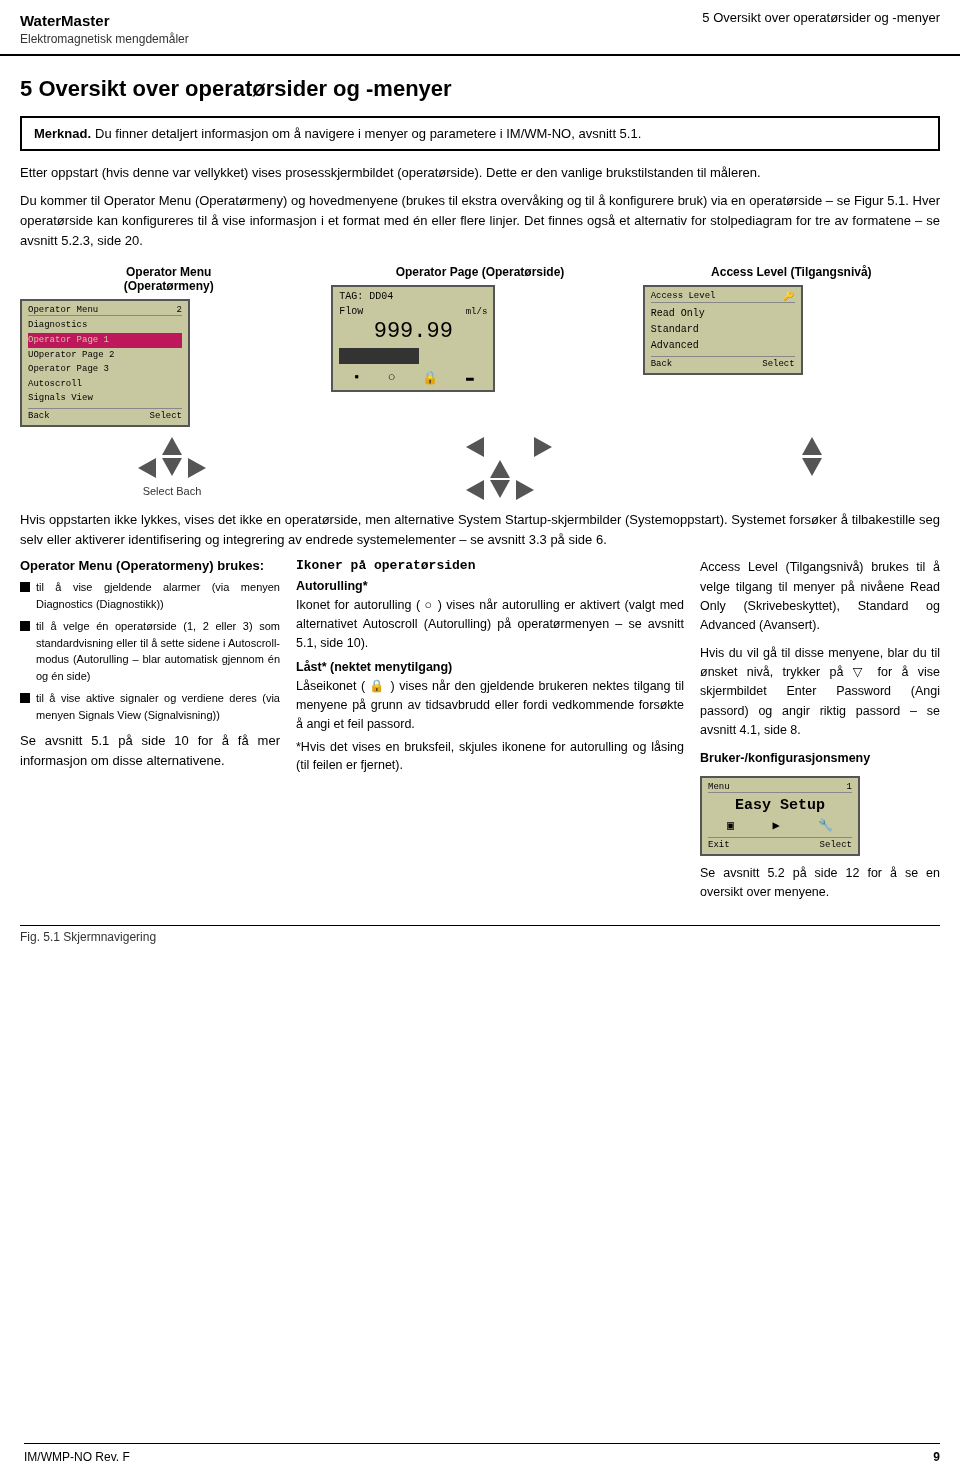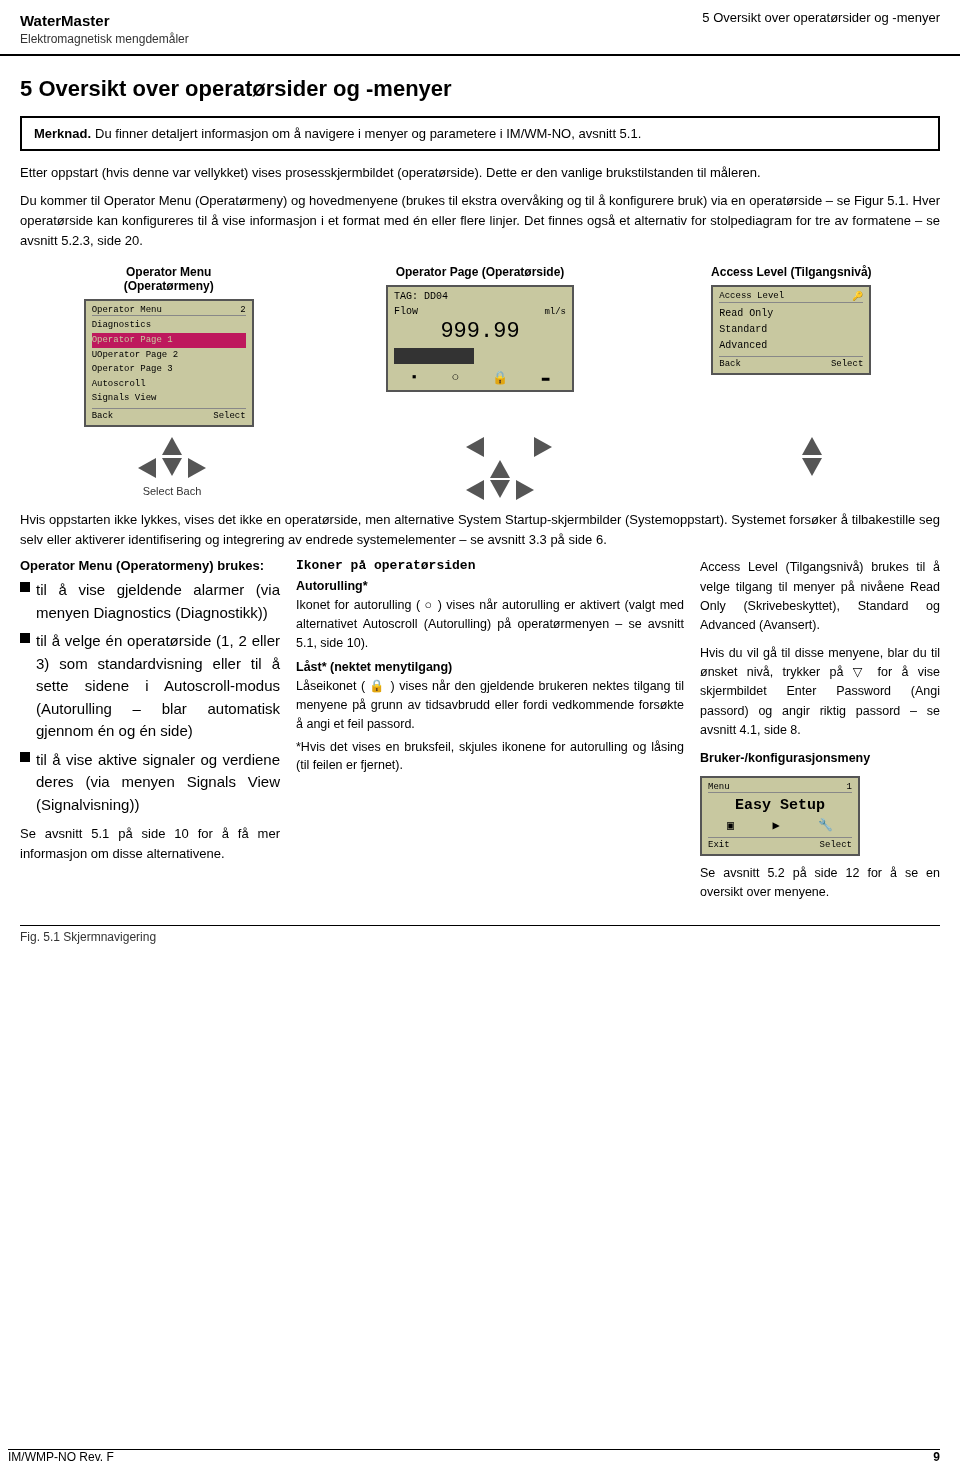--- a/index.html
+++ b/index.html
@@ -83,21 +83,20 @@
     .figures-section {
       display: flex;
       gap: 14px;
       margin: 14px 0 10px 0;
       align-items: flex-start;
     }
     .figure-col {
       flex: 1;
       display: flex;
       flex-direction: column;
-      align-items: center;
     }
     .figure-title {
       font-size: 12px;
       font-weight: bold;
       text-align: center;
       margin-bottom: 6px;
     }
 
     
     .lcd-screen {
@@ -130,21 +129,21 @@
       font-size: 9px;
       border-top: 1px solid #888;
       margin-top: 2px;
       padding-top: 2px;
     }
 
     
     .lcd-oppage {
       background: #c8c8a0;
       border: 2px solid #555;
-      width: 188px;
+      width: 164px;
       font-family: 'Courier New', monospace;
       font-size: 10px;
       padding: 4px 6px;
     }
     .lcd-tag {
       font-size: 10px;
       margin-bottom: 4px;
     }
     .lcd-flow-label {
       font-size: 10px;
@@ -248,21 +247,21 @@
     }
 
     .bullet-list {
       list-style: none;
       padding: 0;
       margin: 0 0 8px 0;
     }
     .bullet-list li {
       display: flex;
       gap: 6px;
-      font-size: 15px;
+      font-size: 11px;
       line-height: 1.5;
       margin-bottom: 6px;
       text-align: justify;
     }
     .bullet-square {
       width: 10px;
       height: 10px;
       background: #000;
       flex-shrink: 0;
       margin-top: 3px;
@@ -305,27 +304,27 @@
       margin-top: 14px;
       padding-top: 4px;
       font-size: 12px;
       color: #333;
     }
 
     
     .page-footer {
       position: absolute;
       bottom: 16px;
-      left: 8px;
+      left: 24px;
       right: 20px;
       display: flex;
       justify-content: space-between;
       align-items: center;
       border-top: 1px solid #000;
-      padding-top: 0;
+      padding-top: 6px;
     }
     .footer-left {
       font-size: 12px;
     }
     .footer-right {
       font-size: 12px;
       font-weight: bold;
     }
     .h-arrow-left {
       width: 0; height: 0;

